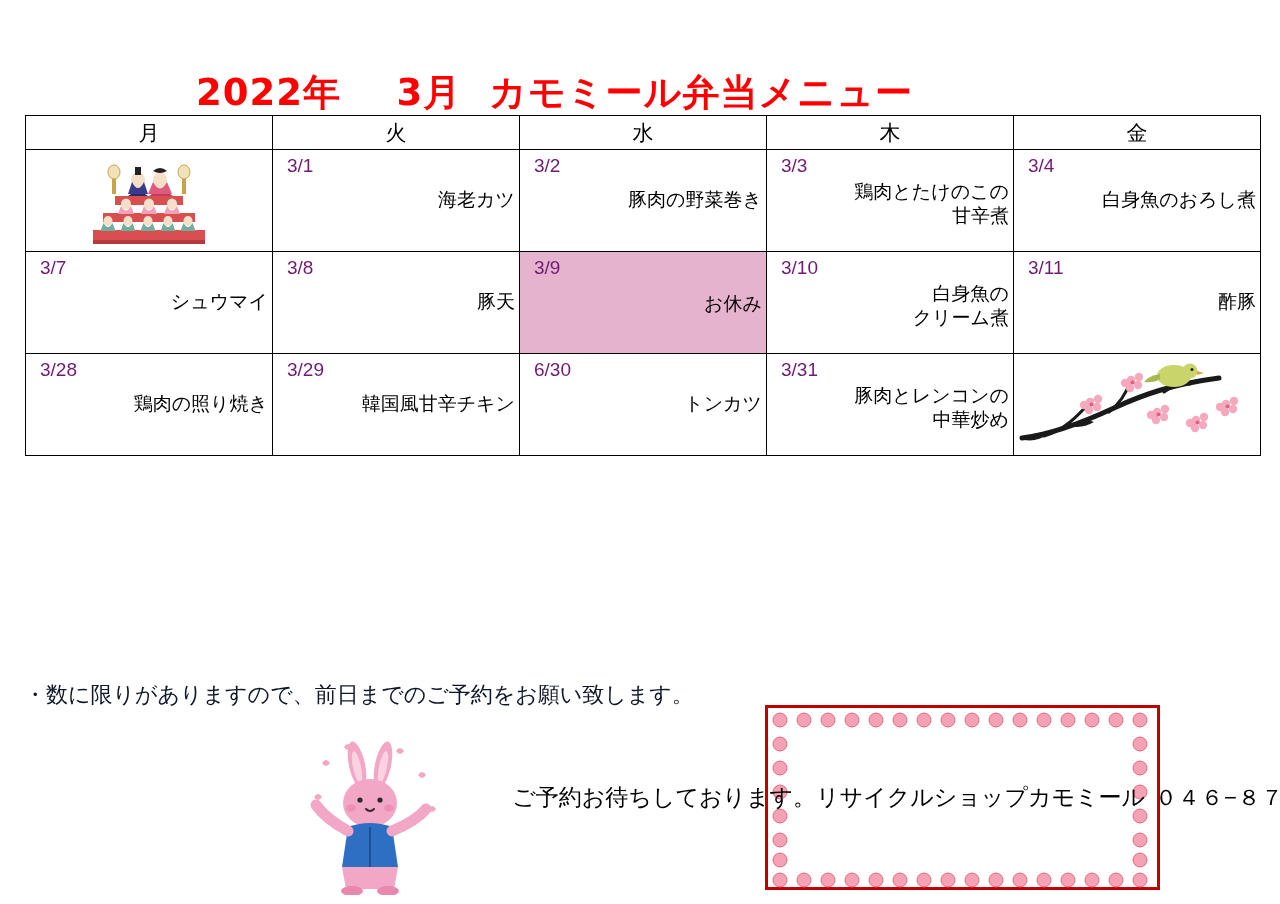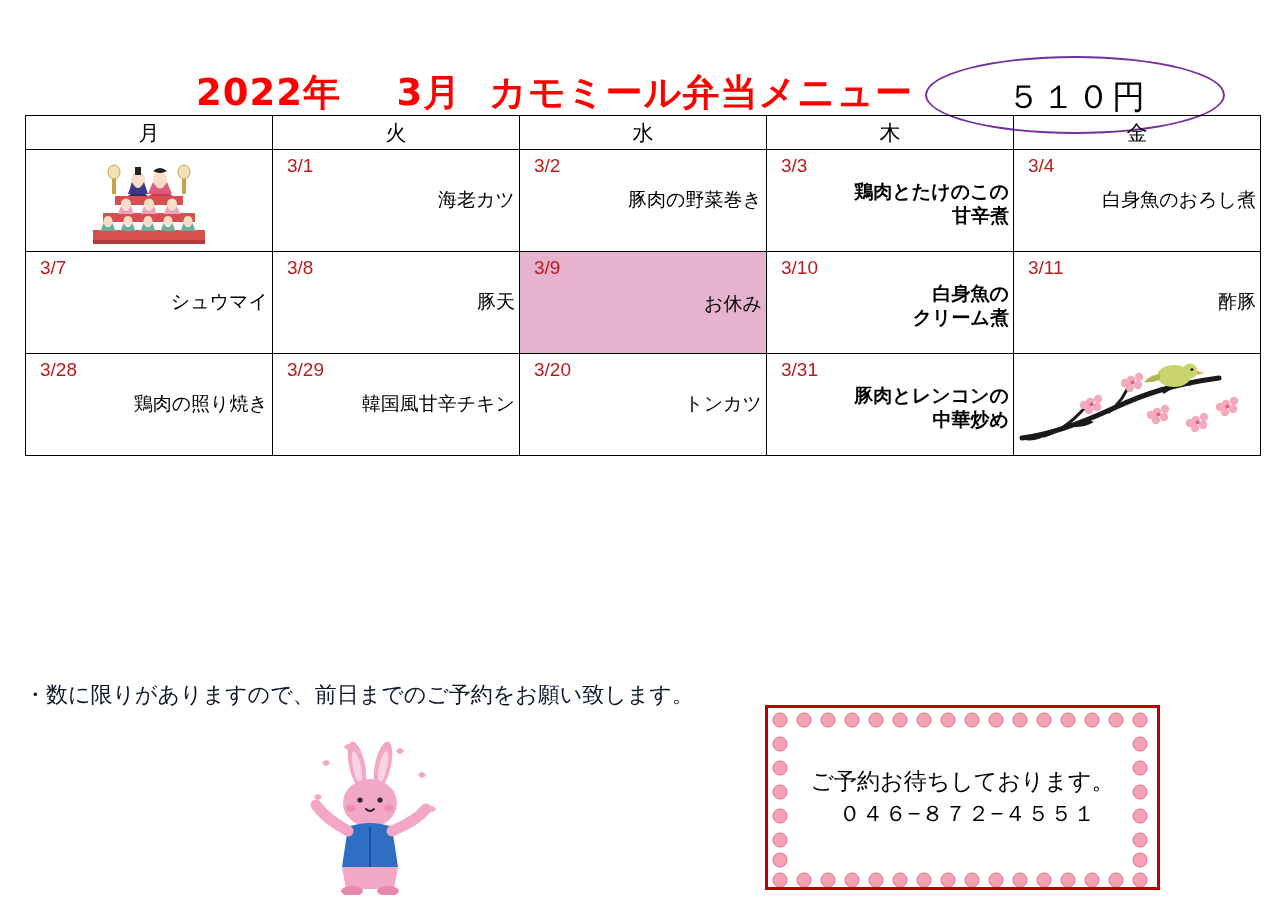--- a/index.html
+++ b/index.html
@@ -87,41 +87,40 @@
     position: relative;
   }
   td.holiday {
     background: #e5b3cd;
   }
   .daynum {
     position: absolute;
     top: 6px;
     left: 14px;
     font-size: 19px;
-    color: #b91c1c;
+    color: #701a75;
     line-height: 1.1;
   }
   .menu {
     position: absolute;
     left: 0;
     right: 0;
     top: 38px;
     text-align: right;
     font-size: 19px;
     line-height: 1.28;
     color: #000;
     white-space: pre-line;
     padding: 0 4px;
   }
   .menu.rest {
     top: 40px;
   }
   .menu.two {
     top: 30px;
-    font-weight: bold;
   }
 
   
   .hina {
     position: absolute;
     left: 50%;
     top: 8px;
     transform: translateX(-50%);
     width: 140px;
     height: 88px;
@@ -162,21 +161,20 @@
     top: 705px;
     width: 395px;
     height: 185px;
     box-sizing: border-box;
     border: 3px solid #c00000;
   }
   .contact-inner {
     position: absolute;
     left: 0; top: 0; right: 0; bottom: 0;
     display: flex;
-    flex-direction: column;
     align-items: center;
     justify-content: center;
   }
   .contact-line {
     font-size: 23px;
     color: #000;
     line-height: 1.45;
     text-align: center;
     white-space: nowrap;
   }
@@ -191,23 +189,20 @@
     width: 395px;
     height: 185px;
     pointer-events: none;
   }
 </style>
 </head>
 <body>
 
 <div class="header">
   <div class="title">2022年    3月  カモミール弁当メニュー</div>
-  <div class="price-bubble">
-    <div class="price-text">５１０円</div>
-  </div>
 </div>
 
 <div class="cal-wrap">
   <table class="cal">
     <thead>
       <tr>
         <th style="width:246px">月</th>
         <th style="width:246px">火</th>
         <th style="width:246px">水</th>
         <th style="width:246px">木</th>
@@ -315,21 +310,21 @@
       <tr>
         <td>
           <div class="daynum">3/28</div>
           <div class="menu">鶏肉の照り焼き</div>
         </td>
         <td>
           <div class="daynum">3/29</div>
           <div class="menu">韓国風甘辛チキン</div>
         </td>
         <td>
-          <div class="daynum">3/20</div>
+          <div class="daynum">6/30</div>
           <div class="menu">トンカツ</div>
         </td>
         <td>
           <div class="daynum">3/31</div>
           <div class="menu two">豚肉とレンコンの
 中華炒め</div>
         </td>
         <td>
 
           <div class="plum">
@@ -493,15 +488,16 @@
           <circle cx="372" cy="60" r="7"></circle>
           <circle cx="372" cy="84" r="7"></circle>
         <circle cx="372" cy="108" r="7"></circle>
           <circle cx="372" cy="132" r="7"></circle>
           <circle cx="372" cy="152" r="7"></circle>
       </g>
     </g>
   </svg>
   <div class="contact-inner">
     <div class="contact-line">ご予約お待ちしております。</div>
+    <div class="contact-line">リサイクルショップカモミール</div>
     <div class="contact-line phone">０４６−８７２−４５５１</div>
   </div>
 </div>
 
 </body></html>

